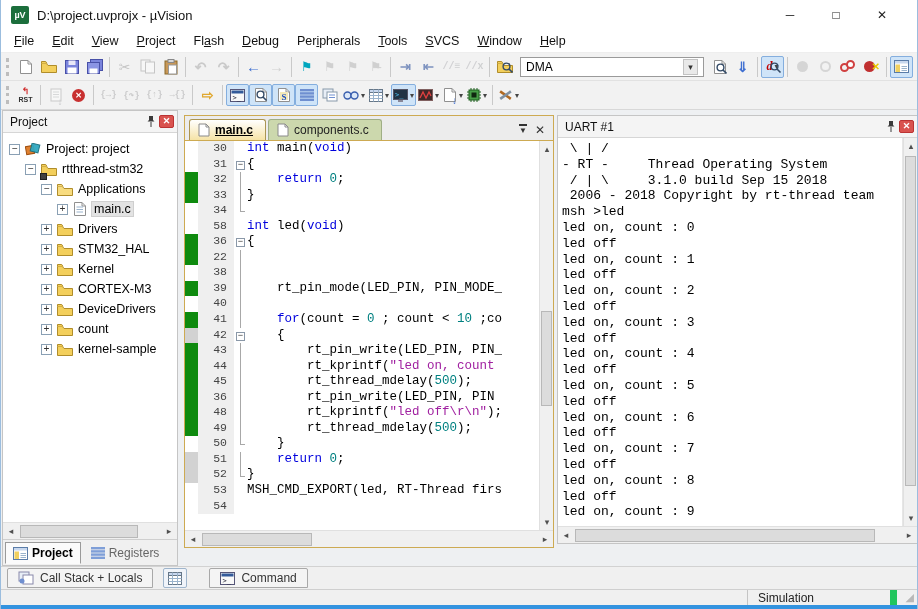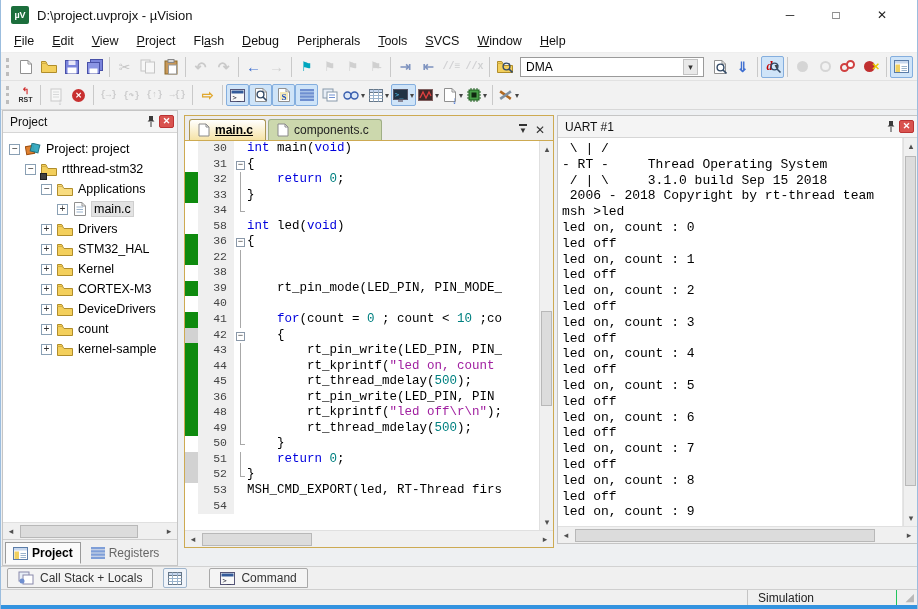--- a/index.html
+++ b/index.html
@@ -76,21 +76,21 @@
   #uart-panel{position:absolute;left:556px;top:5px;width:361px;height:429px;background:#fff;border:1px solid #c5c5c5;display:flex;flex-direction:column}
   #uart-body{position:relative;flex:1;overflow:hidden}
   #uart-text{position:absolute;left:0;top:0;right:14px;bottom:0;padding:3px 0 0 4px;overflow:hidden;border-right:1px solid #e6e6e6}
   .uline{white-space:pre;font:13px/15.8px "Liberation Mono",monospace;color:#000}
   
   #bottomtabs{height:23px;background:#f0f0f0;border-top:1px solid #d2d2d2;display:flex;align-items:center}
   .btab{display:flex;align-items:center;gap:6px;height:20px;padding:0 10px;border:1px solid #a8a8a8;background:#f4f4f4;font-size:12px;color:#333;border-radius:2px 2px 0 0}
   .bbtn{width:24px;height:20px;border:1px solid #9fb5cc;background:#f0f4fa;display:flex;align-items:center;justify-content:center;border-radius:2px}
   
   #statusbar{height:16px;background:#f0f0f0;border-top:1px solid #cfcfcf;display:flex;align-items:center;font-size:12px;color:#222}
-  .ssec{margin-left:auto;width:150px;border-left:1px solid #c4c4c4;border-right:1px solid #22c55e;padding:0 10px;height:100%;display:flex;align-items:center}
+  .ssec{margin-left:auto;width:150px;border-left:1px solid #c4c4c4;border-right:7px solid #22c55e;padding:0 10px;height:100%;display:flex;align-items:center}
   .sgrip{width:20px;color:#b8b8b8;font-size:11px;text-align:right;padding-right:3px}
   #bluebar{height:4px;background:#3393df}
 </style>
 </head>
 <body>
 
 <div id="titlebar">
   <span id="appicon">µV</span>
   <span id="title">D:\project.uvprojx - µVision</span>
   <span class="wbtns">

